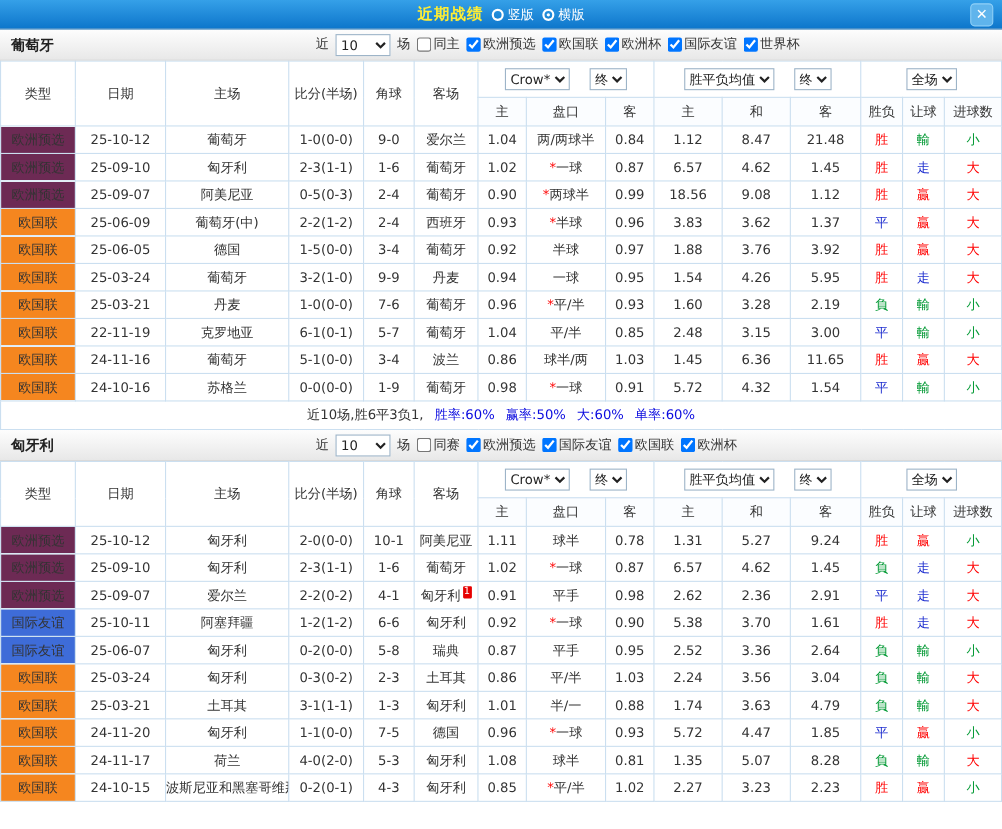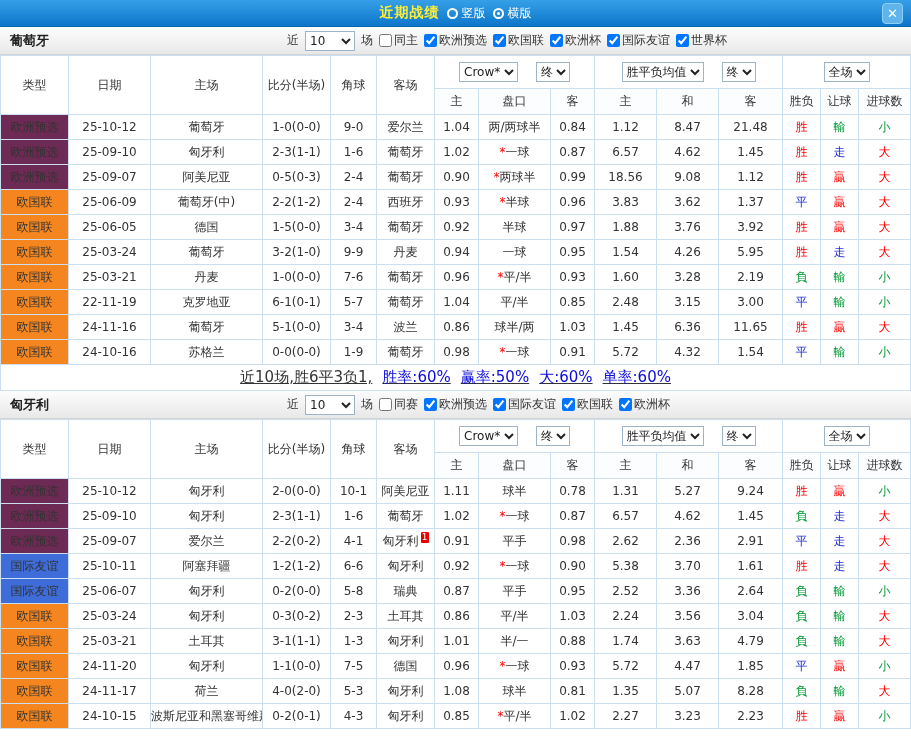--- a/index.html
+++ b/index.html
@@ -57,21 +57,21 @@
   .grp select { margin:0 9px; }
   .tbl tbody td { height:25px; font-size:12px; color:#333; }
   td.lg { color:#fff; font-size:12px; }
   td.score, .team-red { color:#ff0000; }
   .star { color:#ff0000; }
   .badge {
     display:inline-block; background:#e60000; color:#fff; font-size:9px;
     line-height:11px; height:11px; min-width:8px; padding:0 1px;
     margin-left:2px; vertical-align:super; border-radius:1px;
   }
-  tfoot td.sum { height:26px; font-size:15px; color:#333;text-decoration:underline; }
+  tfoot td.sum { height:26px; font-size:12px; color:#333; }
   .sum-stat { color:#0a0adf; margin-left:10px; }
 </style>
 </head>
 <body>
 
 <div class="page">
   <div class="topbar">
     <div class="topbar-center">
       <span class="title">近期战绩</span>
       <label class="radio">

